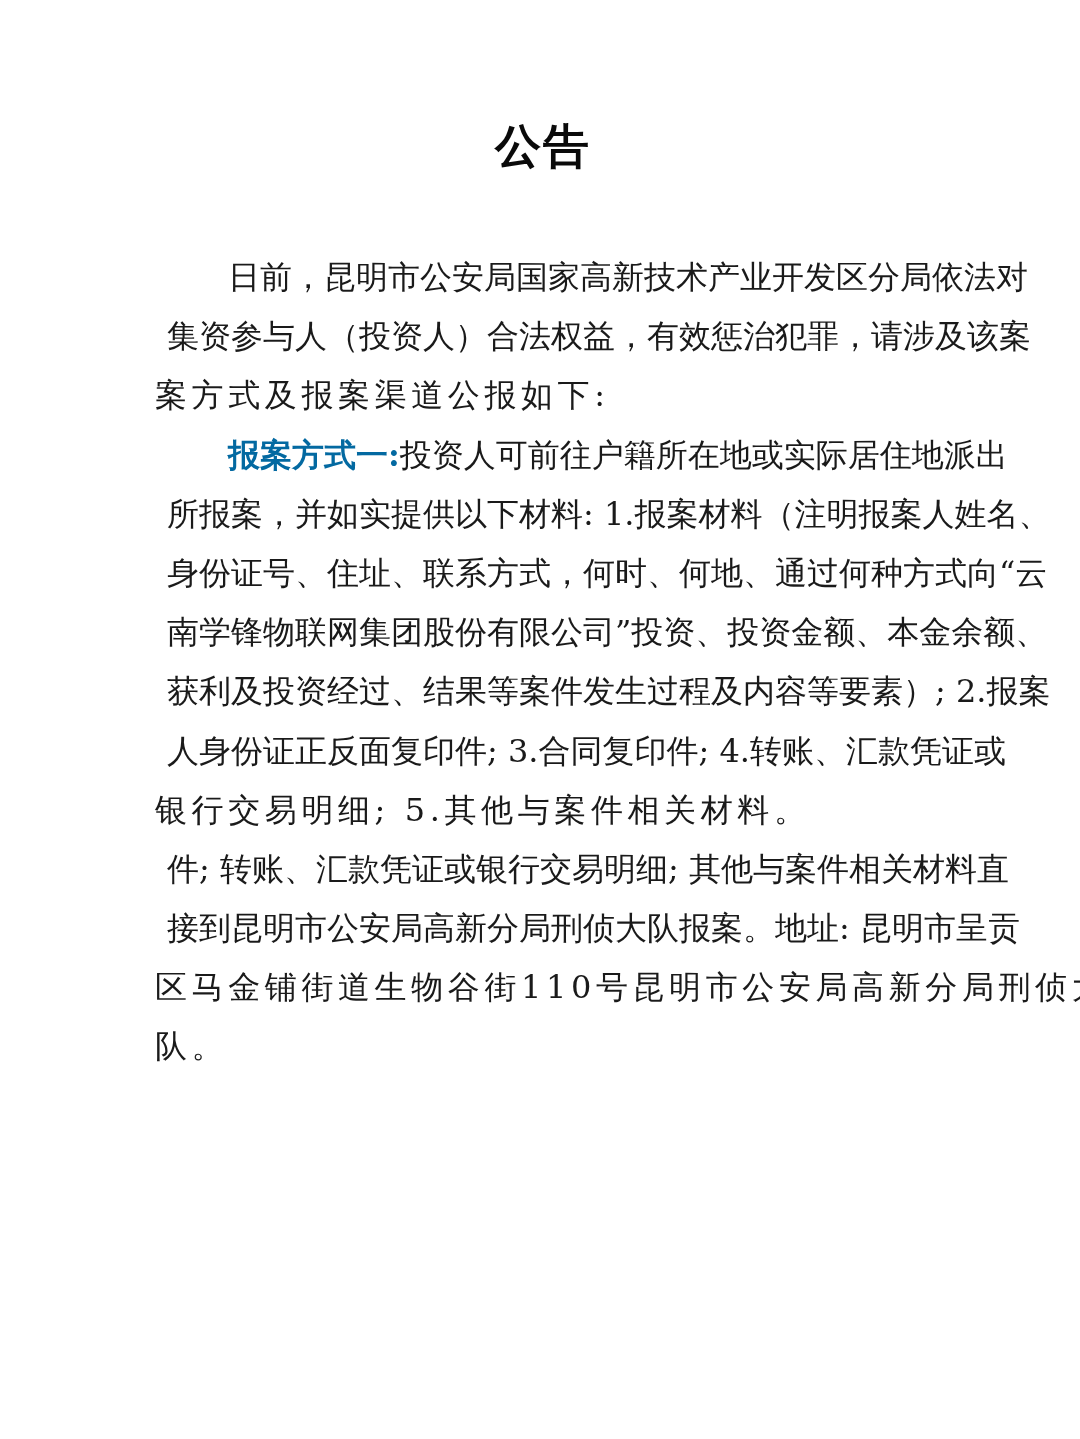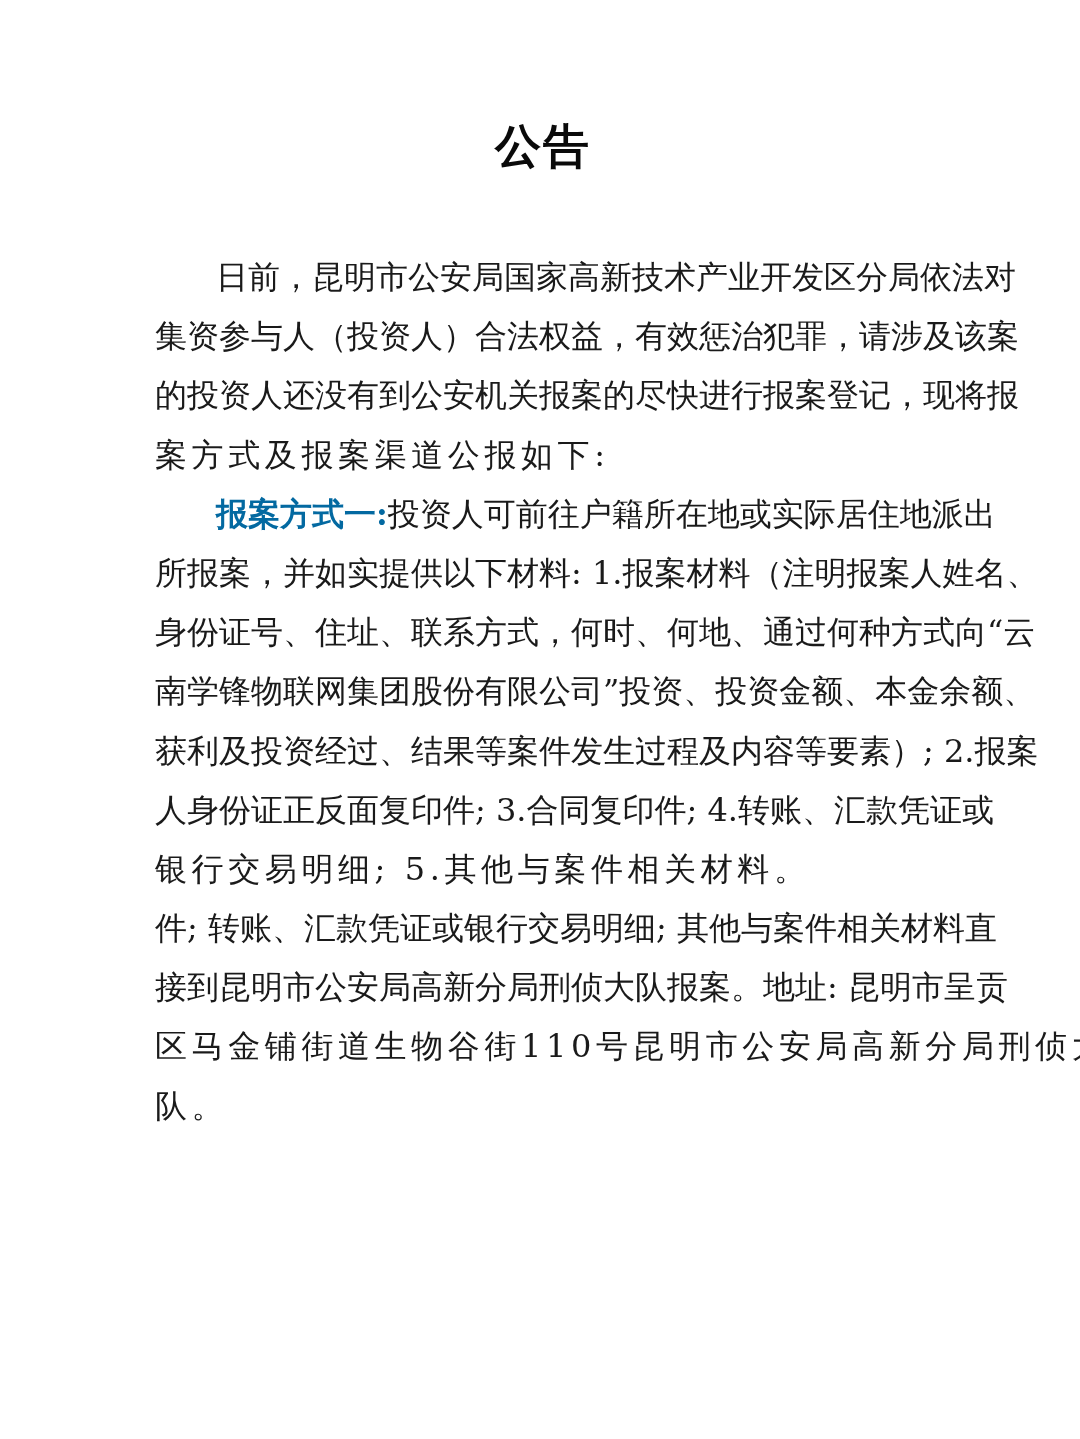--- a/index.html
+++ b/index.html
@@ -47,41 +47,41 @@
       font-size: 32px;
       white-space: nowrap;
       letter-spacing: 4.6px;
       color: #1a1a1a;
     }
     .line.justify {
       text-align: justify;
       text-align-last: justify;
       letter-spacing: 0;
       width: 798px;
+      margin-left: 12px;
     }
     .indent { padding-left: 61px; }
     .line.justify.indent { width: 737px; }
     .bold {
       font-weight: bold;
       color: #0369a1;
     }
   </style>
 </head>
 <body>
 
 <div class="page">
 
   <div class="title">公告</div>
 
   <div class="body">
 
     <div>
       <div class="line justify indent">日前，昆明市公安局国家高新技术产业开发区分局依法对</div>
       <div class="line justify">集资参与人（投资人）合法权益，有效惩治犯罪，请涉及该案</div>
-      <div class="line justify">的投资人还没有到公安机关报案的尽快进行报案登记，现将报</div>
       <div class="line">案方式及报案渠道公报如下:</div>
     </div>
 
     <div>
       <div class="line justify indent"><span class="bold">报案方式一:</span><span>投资人可前往户籍所在地或实际居住地派出</span></div>
       <div class="line justify">所报案，并如实提供以下材料: 1.报案材料（注明报案人姓名、</div>
       <div class="line justify">身份证号、住址、联系方式，何时、何地、通过何种方式向“云</div>
       <div class="line justify">南学锋物联网集团股份有限公司”投资、投资金额、本金余额、</div>
       <div class="line justify">获利及投资经过、结果等案件发生过程及内容等要素）; 2.报案</div>
       <div class="line justify">人身份证正反面复印件; 3.合同复印件; 4.转账、汇款凭证或</div>

